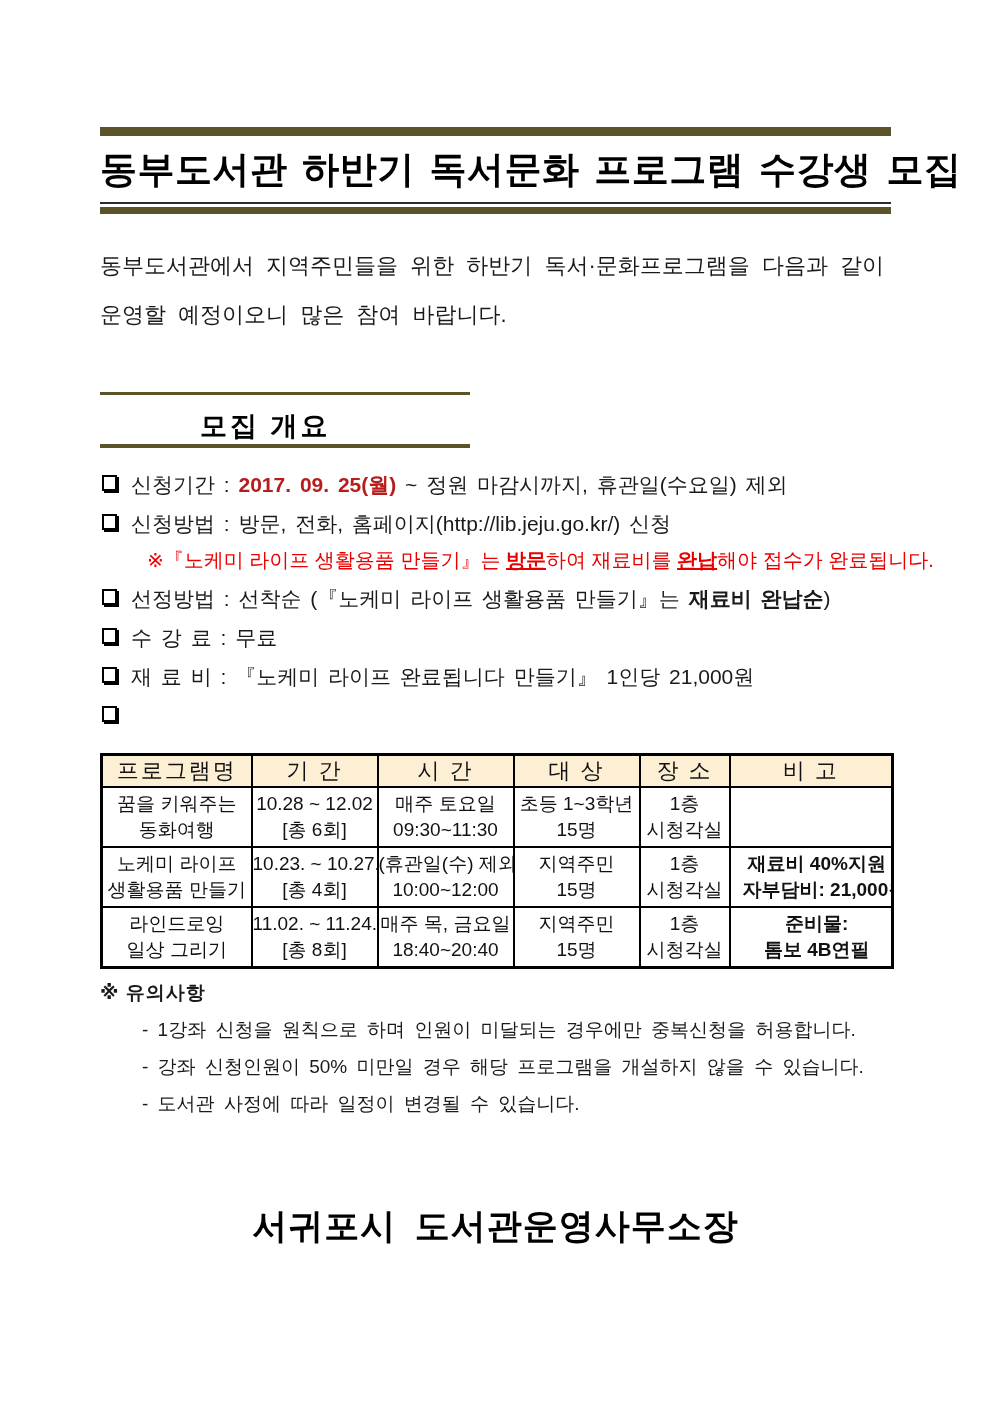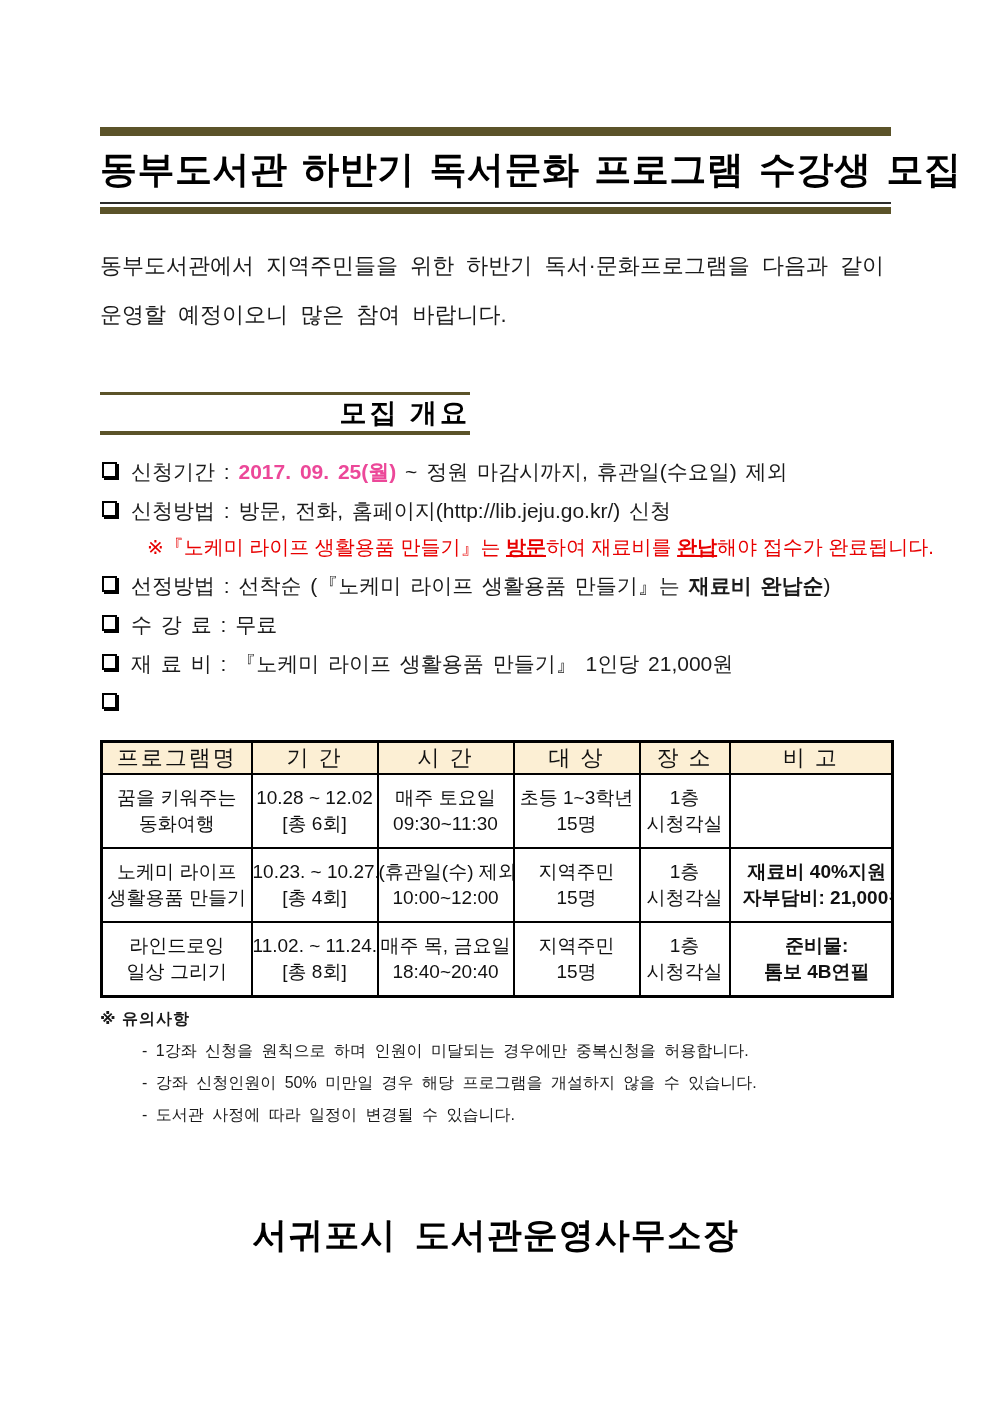--- a/index.html
+++ b/index.html
@@ -28,65 +28,65 @@
     margin-top: 27px; font-size: 22px; line-height: 49px;
     word-spacing: 6px; color: #1a1a1a;
   }
 
   
   .section-heading {
     width: 370px;
     border-top: 3px solid #5b5329;
     border-bottom: 4px solid #5b5329;
   }
-  .section-heading .inner { display: flex; align-items: flex-end; height: 36px; flex-direction: column; }
+  .section-heading .inner { display: flex; align-items: flex-end; height: 49px; }
   .gold-block { width: 76px; background: #e8b64d; flex: none; }
   .section-label {
     display: flex; align-items: center;
     font-size: 27px; font-weight: bold; letter-spacing: 3px;
     padding-left: 24px; color: #000; white-space: nowrap;
   }
   .heading-overview { margin-top: 53px; }
   .heading-program { margin-top: 64px; }
 
   
   .bullet-list { margin-top: 23px; font-size: 21px; color: #1a1a1a; }
   .bullet-row { display: flex; align-items: flex-start; margin-bottom: 11px; word-spacing: 3px; white-space: nowrap; }
   .bullet-sq {
     width: 15px; height: 16px; border: 2px solid #000;
     box-shadow: 2px 2px 0 #000; margin: 4px 14px 0 2px; flex: none;
     background: #fff;
   }
-  .blue-date { color: #ec4899; font-weight: bold; }
+  .blue-date { color: #b91c1c; font-weight: bold; }
   .bold { font-weight: bold; }
   .red-note {
     margin: -2px 0 11px 47px; color: #e80000; font-size: 20px; white-space: nowrap;
   }
   .red-note .u { font-weight: bold; text-decoration: underline; }
 
   
   table.program-table {
     margin-top: 31px; width: 791px;
     border-collapse: collapse; table-layout: fixed;
     border: 3px solid #000;
   }
   .program-table th, .program-table td {
     border: 2px solid #000; text-align: center; vertical-align: middle;
     overflow: hidden;
   }
   .program-table thead th {
     background: #fcefd4; font-size: 22px; font-weight: normal;
     height: 24px; letter-spacing: 2px; color: #111;
   }
-  .program-table td { font-size: 19px; height: 74px; line-height: 26px; }
+  .program-table td { font-size: 19px; height: 60px; line-height: 26px; }
   .cell-line { white-space: nowrap; }
   td.note-bold { font-weight: bold; padding-left: 12px; }
 
   
-  .notes { margin-top: 11px; font-size: 16px; color: #1a1a1a; }
+  .notes { margin-top: 11px; font-size: 19px; color: #1a1a1a; }
   .notes-title { font-weight: bold; letter-spacing: 1px; }
   .note-line { margin: 11px 0 0 42px; word-spacing: 4px; white-space: nowrap; }
 
   
   .footer-sign {
     margin-top: 86px; text-align: center;
     font-size: 35px; font-weight: bold; letter-spacing: 1px; color: #000;
     word-spacing: 8px;
   }
 </style>
@@ -130,21 +130,21 @@
       <span><span>선정방법 : 선착순 (『노케미 라이프 생활용품 만들기』는 </span><span class="bold">재료비 완납순</span><span>)</span></span>
     </div>
 
     <div class="bullet-row">
       <span class="bullet-sq"></span>
       <span>수 강 료 : 무료</span>
     </div>
 
     <div class="bullet-row">
       <span class="bullet-sq"></span>
-      <span>재 료 비 : 『노케미 라이프 생활용품 만들기』 1인당 21,000원</span>
+      <span>재 료 비 : 『노케미 라이프 완료됩니다 만들기』 1인당 21,000원</span>
     </div>
 
     <div class="bullet-row">
       <span class="bullet-sq"></span>
     </div>
 
   </div>
 
 
   <table class="program-table">

